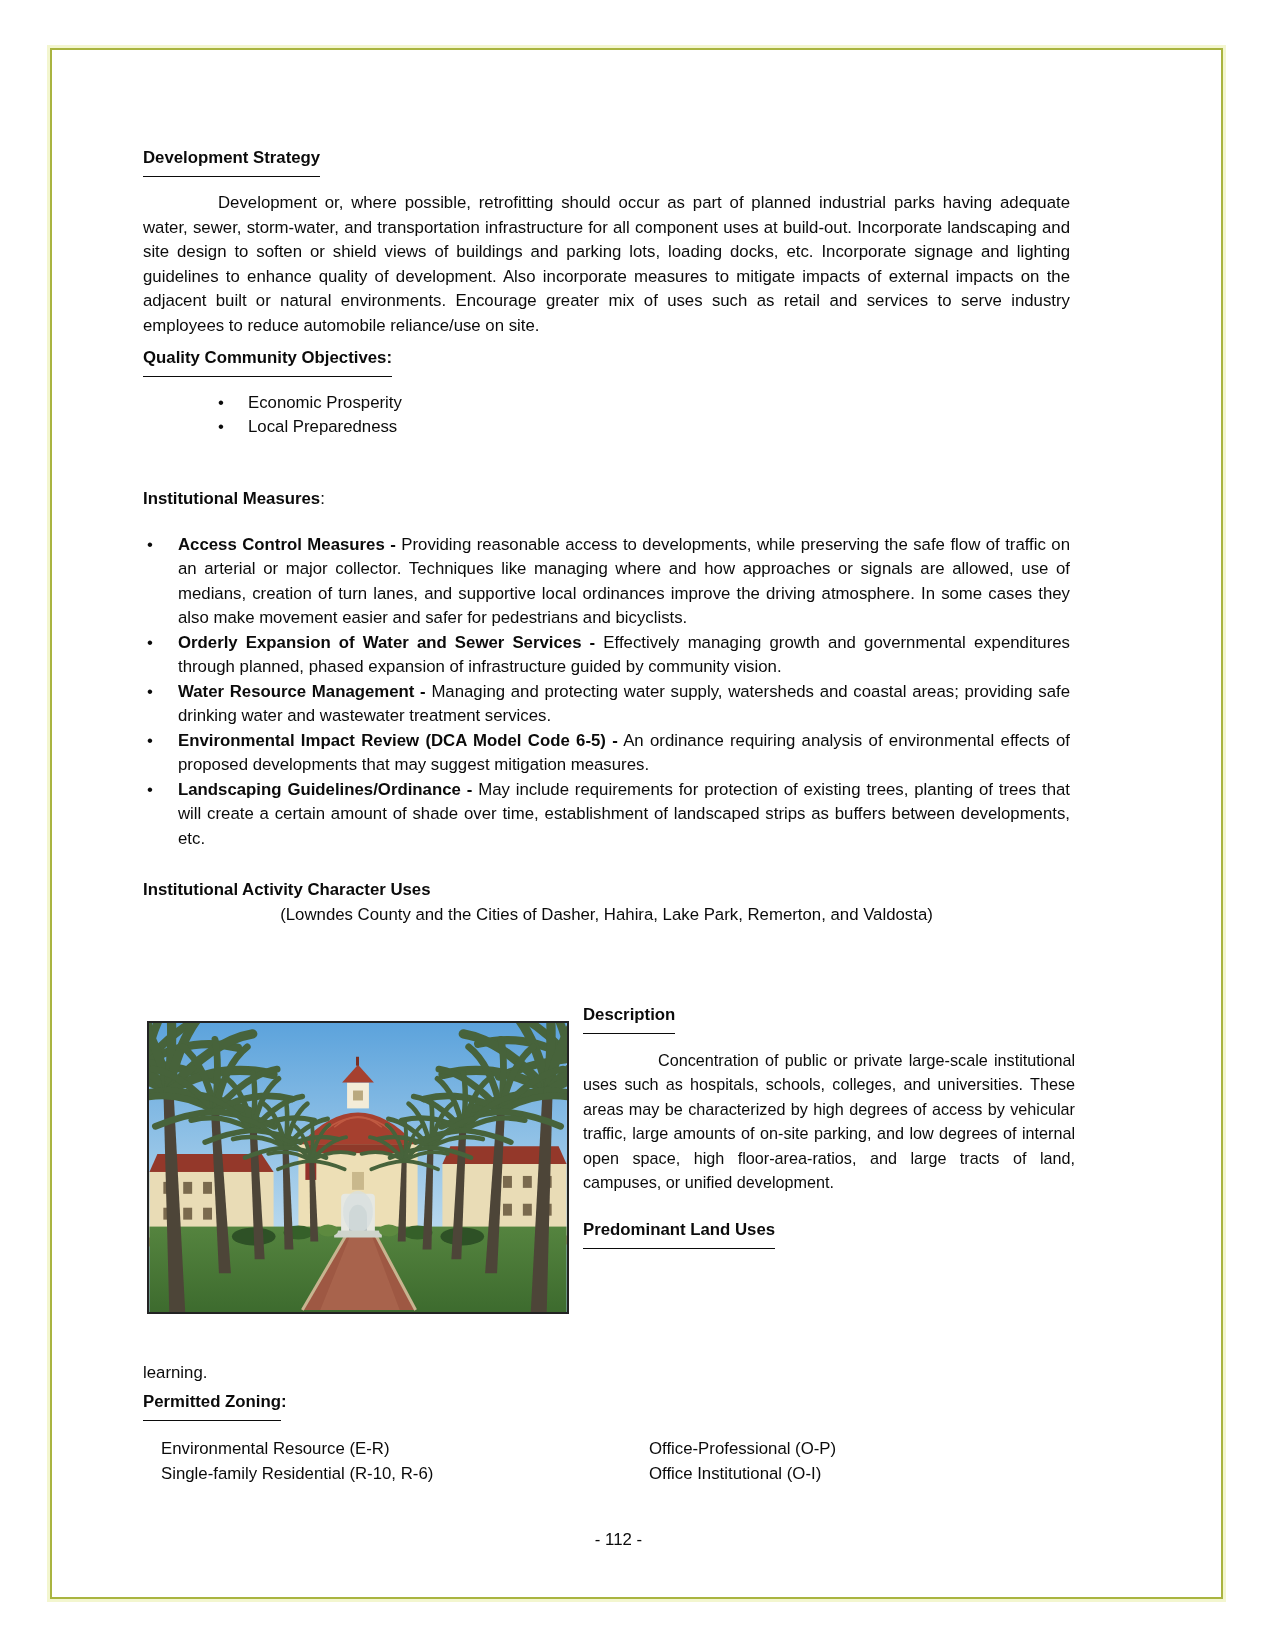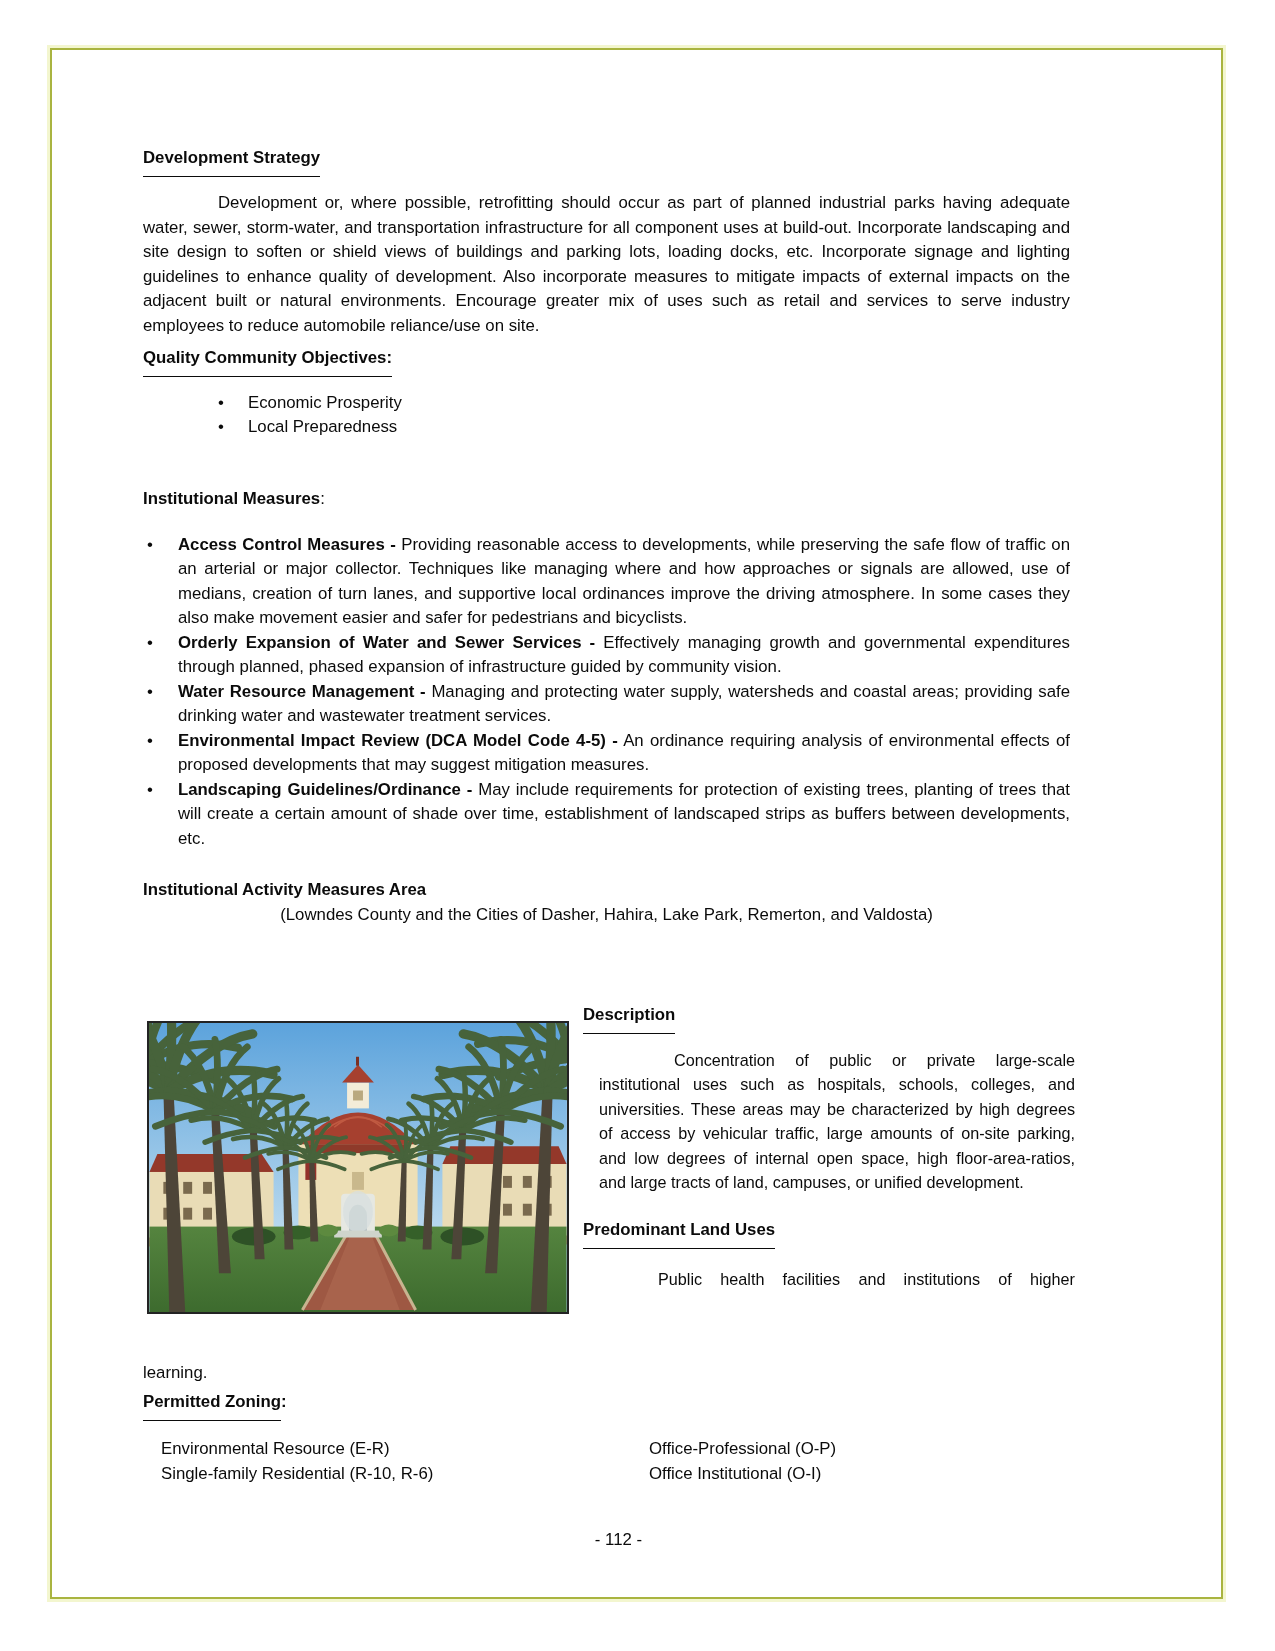--- a/index.html
+++ b/index.html
@@ -29,21 +29,21 @@
   .impl-item{position:relative;padding-left:35px;text-align:justify;}
   .impl-item .dot{position:absolute;left:4px;top:0;}
   .h-inst{margin-top:27px;}
   .inst-sub{margin-top:0.5px;text-align:center;}
   .photo{
     left:147px;top:1021px;width:418px;height:289px;
     border:2px solid #232323;overflow:hidden;background:#9cc4e4;
   }
   .photo svg{display:block;width:100%;height:100%;}
   .rightcol{left:583px;top:1003px;width:492px;}
-  .desc-para{margin-top:20px;font-size:16.2px;margin-left:16px;}
+  .desc-para{margin-top:20px;font-size:16.2px;}
   .h-plu{margin-top:23.5px;}
   .plu-line{margin-top:24.5px;font-size:16.2px;text-align:justify;text-align-last:justify;}
   .learning{left:143px;top:1320px;margin-top:41px;}
   .h-pz{left:143px;top:1390px;}
   .zon-left{left:155px;top:1437px;margin-left:6px;}
   .zon-right{left:649px;top:1437px;}
   .pagenum{left:0;top:1528px;width:1237px;text-align:center;}
 </style>
 </head>
 <body>
@@ -79,29 +79,29 @@
     <div class="impl-item">
       <span class="dot">•</span>
       <span class="b">Orderly Expansion of Water and Sewer Services -</span><span> Effectively managing growth and governmental expenditures through planned, phased expansion of infrastructure guided by community vision.</span>
     </div>
     <div class="impl-item">
       <span class="dot">•</span>
       <span class="b">Water Resource Management -</span><span> Managing and protecting water supply, watersheds and coastal areas; providing safe drinking water and wastewater treatment services.</span>
     </div>
     <div class="impl-item">
       <span class="dot">•</span>
-      <span class="b">Environmental Impact Review (DCA Model Code 4-5) -</span><span> An ordinance requiring analysis of environmental effects of proposed developments that may suggest mitigation measures.</span>
+      <span class="b">Environmental Impact Review (DCA Model Code 6-5) -</span><span> An ordinance requiring analysis of environmental effects of proposed developments that may suggest mitigation measures.</span>
     </div>
     <div class="impl-item">
       <span class="dot">•</span>
       <span class="b">Landscaping Guidelines/Ordinance -</span><span> May include requirements for protection of existing trees, planting of trees that will create a certain amount of shade over time, establishment of landscaped strips as buffers between developments, etc.</span>
     </div>
   </div>
 
-  <div class="h-inst b">Institutional Activity Measures Area</div>
+  <div class="h-inst b">Institutional Activity Character Uses</div>
   <div class="inst-sub">(Lowndes County and the Cities of Dasher, Hahira, Lake Park, Remerton, and Valdosta)</div>
 </div>
 
 <div class="abs photo" aria-label="Palm-lined brick walkway leading to a domed campus building">
   <svg viewBox="0 0 420 291" xmlns="http://www.w3.org/2000/svg">
     <defs>
       <linearGradient id="sky" x1="0" y1="0" x2="0" y2="1">
         <stop offset="0" stop-color="#5ca3dc"></stop>
           <stop offset="1" stop-color="#b9d9ee"></stop>
       </linearGradient>
@@ -199,21 +199,20 @@
     <use href="#crown" transform="translate(316,104)"></use>
     <use href="#crown" transform="translate(283,122) scale(0.85)"></use>
     <use href="#crown" transform="translate(257,136) scale(0.7)"></use>
   </svg>
 </div>
 
 <div class="abs rightcol">
   <div class="b"><span class="u">Description</span></div>
   <p class="desc-para jy ind" style="margin-bottom:0">Concentration of public or private large-scale institutional uses such as hospitals, schools, colleges, and universities. These areas may be characterized by high degrees of access by vehicular traffic, large amounts of on-site parking, and low degrees of internal open space, high floor-area-ratios, and large tracts of land, campuses, or unified development.</p>
   <div class="h-plu b"><span class="u">Predominant Land Uses</span></div>
-  <div class="plu-line ind">Public health facilities and institutions of higher</div>
 </div>
 
 <div class="abs learning">learning.</div>
 
 <div class="abs h-pz b"><span class="u">Permitted Zoning</span><span>:</span></div>
 
 <div class="abs zon-left">
   <div>Environmental Resource (E-R)</div>
   <div>Single-family Residential (R-10, R-6)</div>
 </div>

